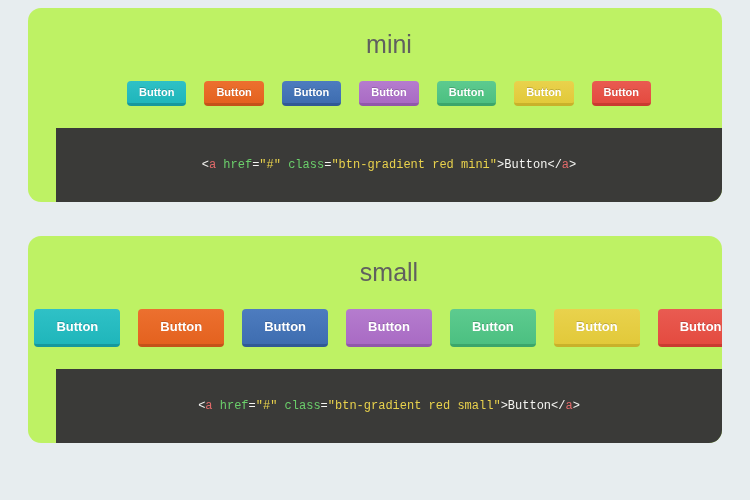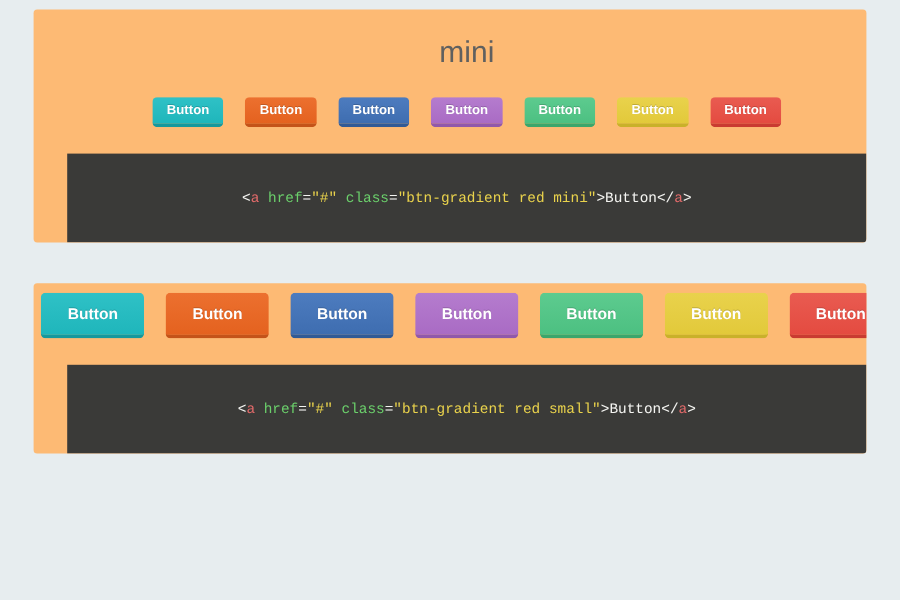--- a/index.html
+++ b/index.html
@@ -3,22 +3,22 @@
 <meta charset="utf-8">
 <style>
   * { box-sizing: border-box; margin: 0; padding: 0; }
   body {
     background: #e7edef;
     font-family: -apple-system, Helvetica, Arial, sans-serif;
     padding: 8px 28px;
     width: 750px;
   }
   .card {
-    background: #fdba74;
-    border-radius: 3px;
+    background: #bef264;
+    border-radius: 13px;
     margin-bottom: 34px;
     overflow: hidden;
     padding-left: 28px;
   }
   .card-heading {
     text-align: center;
     font-size: 25px;
     font-weight: 400;
     color: #60605f;
     padding: 22px 0 14px;
@@ -81,20 +81,21 @@
     <button class="btn-gradient blue mini">Button</button>
     <button class="btn-gradient purple mini">Button</button>
     <button class="btn-gradient green mini">Button</button>
     <button class="btn-gradient yellow mini">Button</button>
     <button class="btn-gradient red mini">Button</button>
   </div>
   <div class="code-strip"><span class="text">&lt;</span><span class="tag">a</span> <span class="attr">href</span><span class="text">=</span><span class="val">"#"</span> <span class="attr">class</span><span class="text">=</span><span class="val">"btn-gradient red mini"</span><span class="text">&gt;</span><span class="text">Button</span><span class="text">&lt;/</span><span class="tag">a</span><span class="text">&gt;</span></div>
 </div>
 
 <div class="card">
+  <h2 class="card-heading">small</h2>
   <div class="btn-row">
     <button class="btn-gradient cyan small">Button</button>
     <button class="btn-gradient orange small">Button</button>
     <button class="btn-gradient blue small">Button</button>
     <button class="btn-gradient purple small">Button</button>
     <button class="btn-gradient green small">Button</button>
     <button class="btn-gradient yellow small">Button</button>
     <button class="btn-gradient red small">Button</button>
   </div>
   <div class="code-strip"><span class="text">&lt;</span><span class="tag">a</span> <span class="attr">href</span><span class="text">=</span><span class="val">"#"</span> <span class="attr">class</span><span class="text">=</span><span class="val">"btn-gradient red small"</span><span class="text">&gt;</span><span class="text">Button</span><span class="text">&lt;/</span><span class="tag">a</span><span class="text">&gt;</span></div>

